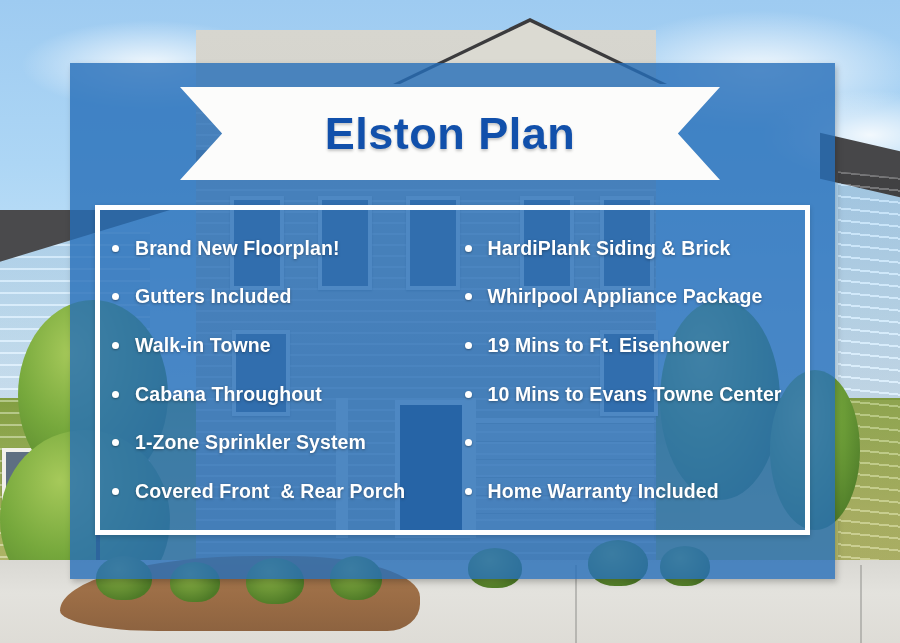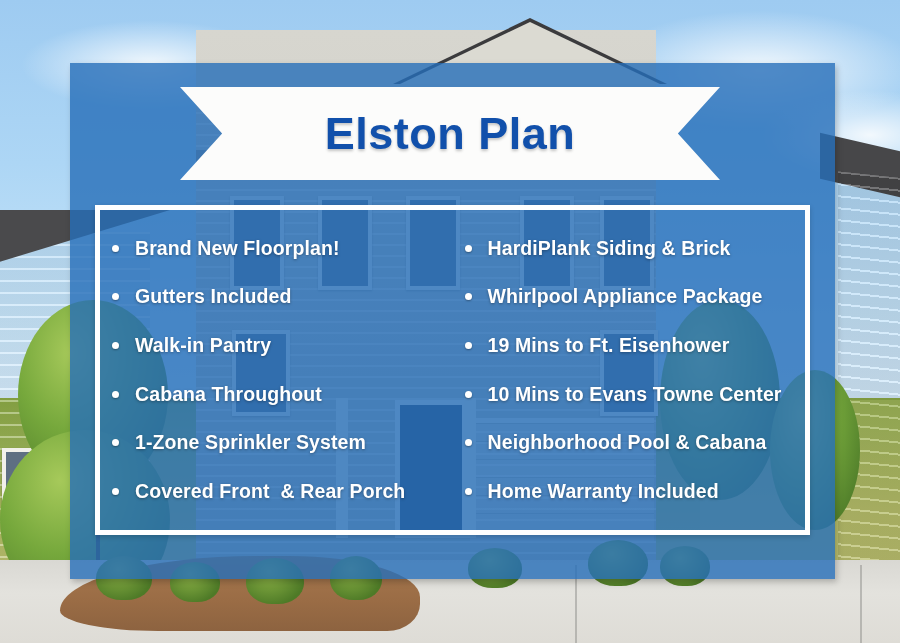--- a/index.html
+++ b/index.html
@@ -283,21 +283,21 @@
         <span class="bullet"></span>
         <span class="label">Gutters Included</span>
       </div>
       <div class="feature col-left">
         <span class="bullet"></span>
         <span class="label">Whirlpool Appliance Package</span>
       </div>
 
       <div class="feature col-left">
         <span class="bullet"></span>
-        <span class="label">Walk-in Pantry</span>
+        <span class="label">Walk-in Towne</span>
       </div>
       <div class="feature col-right">
         <span class="bullet"></span>
         <span class="label">19 Mins to Ft. Eisenhower</span>
       </div>
 
       <div class="feature col-left">
         <span class="bullet"></span>
         <span class="label">Cabana Throughout</span>
       </div>
@@ -305,21 +305,20 @@
         <span class="bullet"></span>
         <span class="label">10 Mins to Evans Towne Center</span>
       </div>
 
       <div class="feature col-left">
         <span class="bullet"></span>
         <span class="label">1-Zone Sprinkler System</span>
       </div>
       <div class="feature col-right">
         <span class="bullet"></span>
-        <span class="label">Neighborhood Pool &amp; Cabana</span>
       </div>
 
       <div class="feature col-left">
         <span class="bullet"></span>
         <span class="label">Covered Front  &amp; Rear Porch</span>
       </div>
       <div class="feature col-right">
         <span class="bullet"></span>
         <span class="label">Home Warranty Included</span>
       </div>

